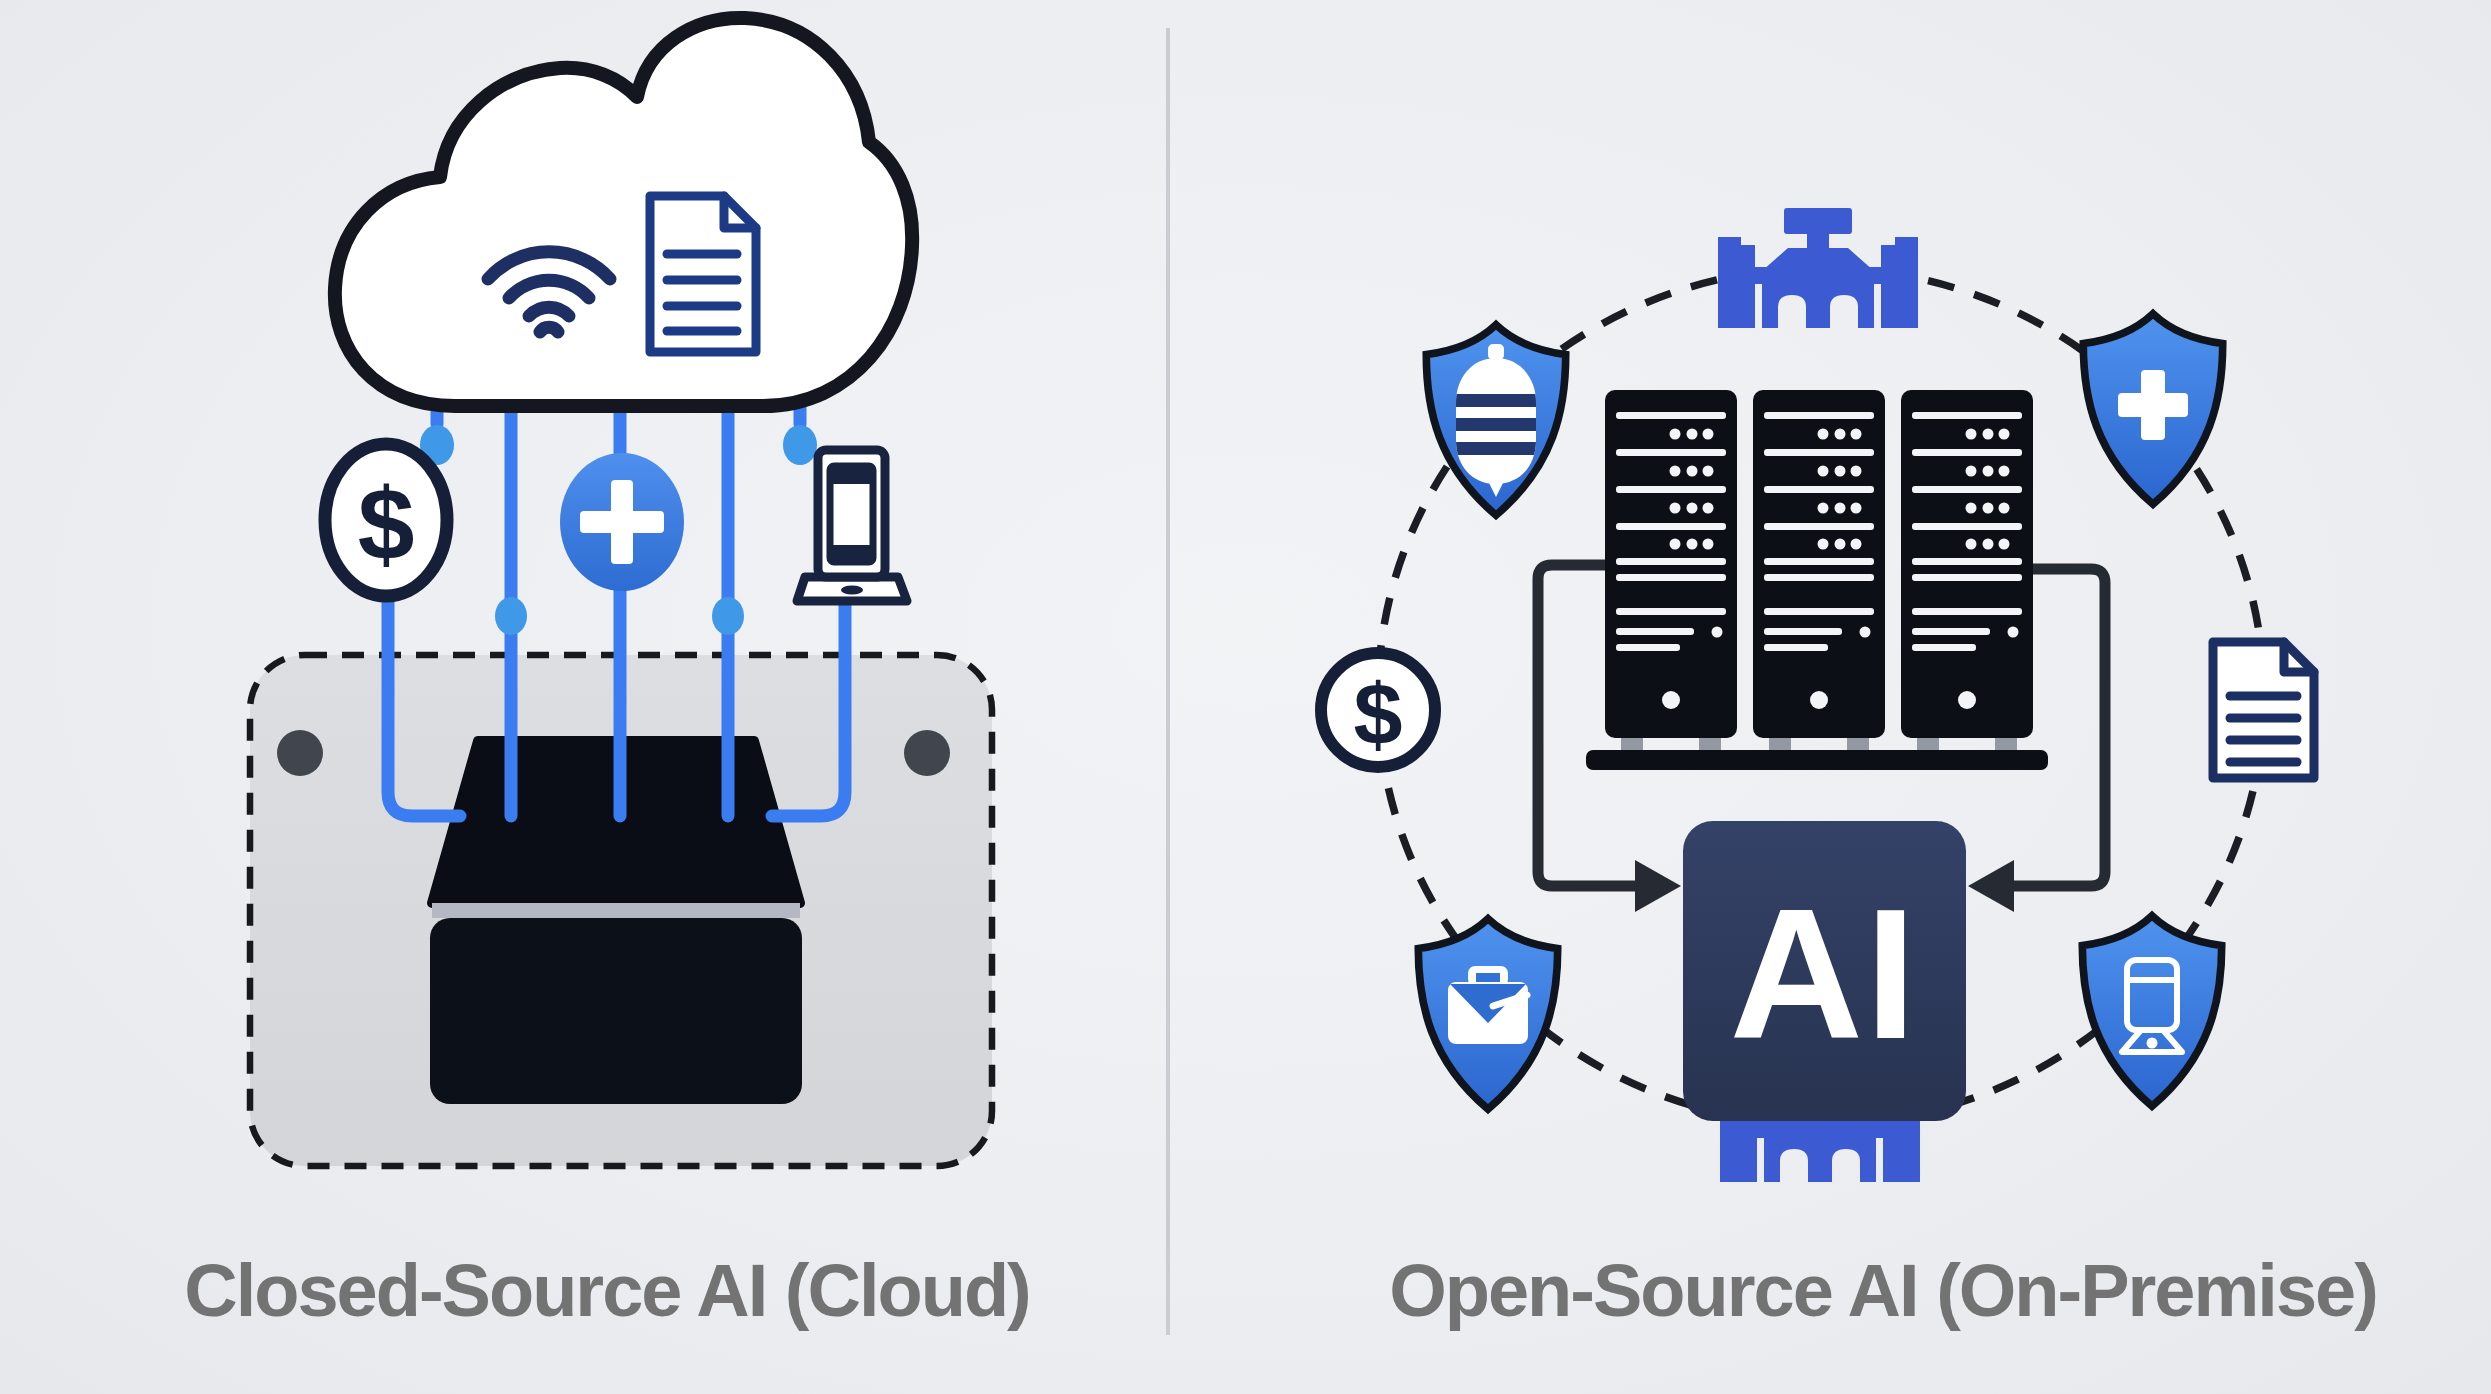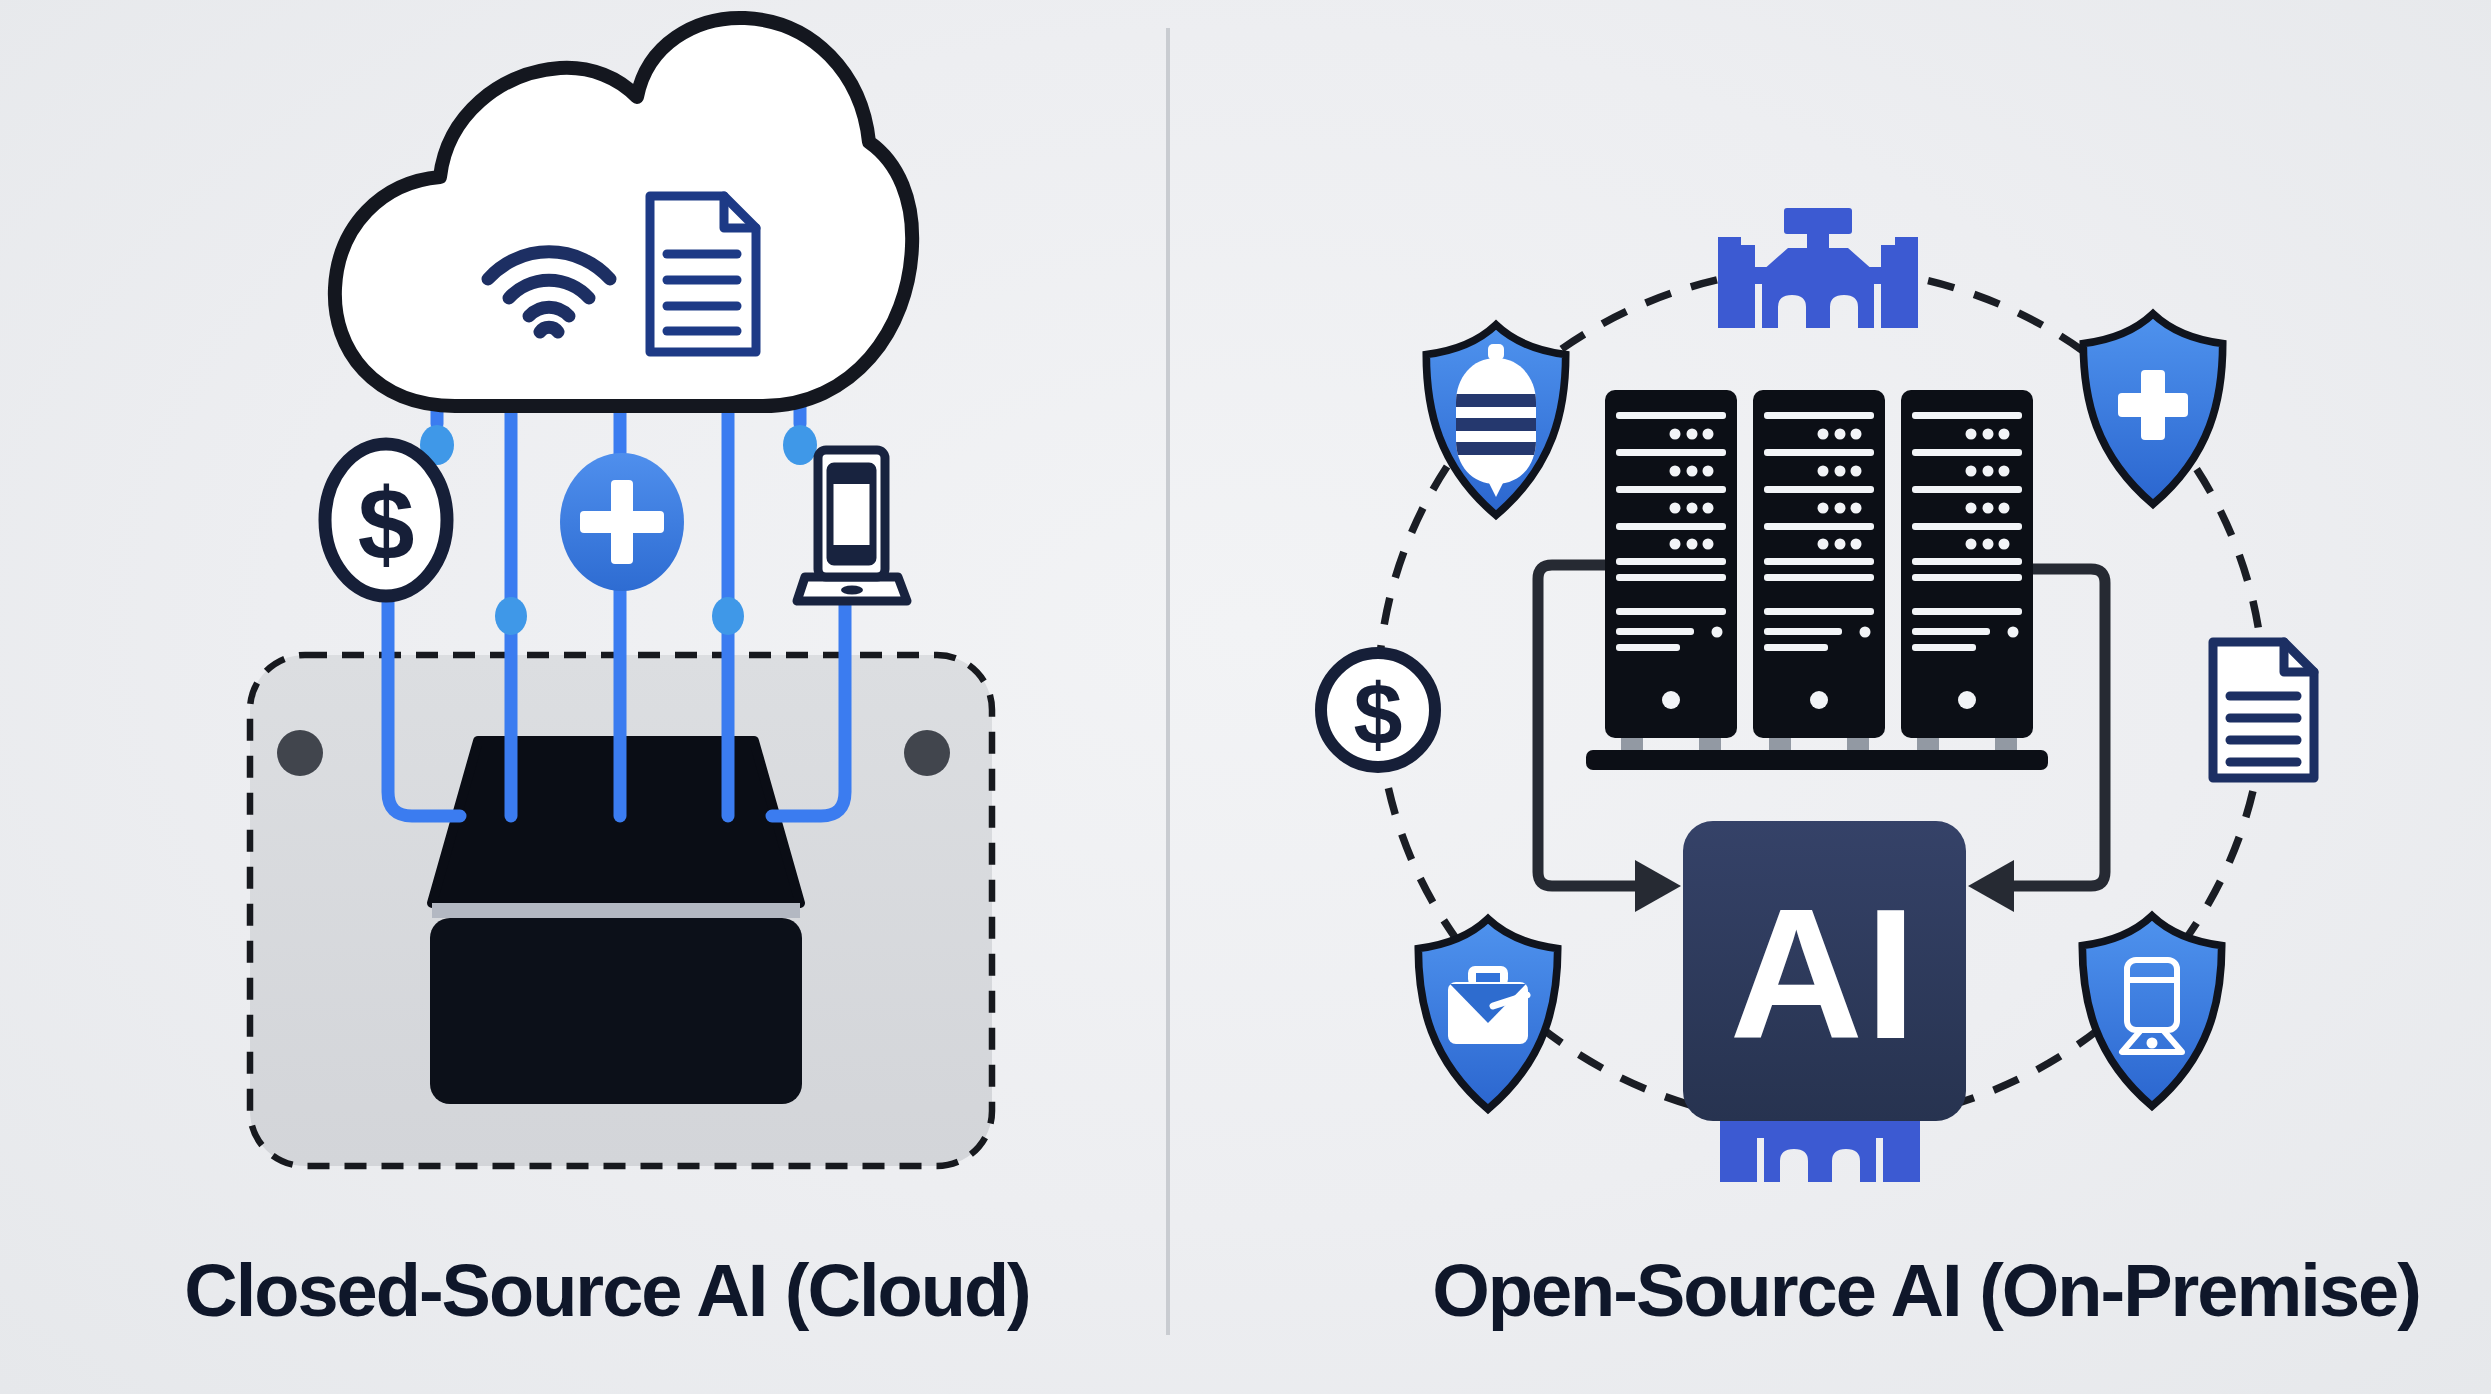--- a/index.html
+++ b/index.html
@@ -1,23 +1,23 @@
 <!DOCTYPE html>
 <html><head>
 <meta charset="utf-8">
 <style>
   html,body{margin:0;padding:0;width:2491px;height:1394px;overflow:hidden;
     font-family:"Liberation Sans",sans-serif;}
   body{background:radial-gradient(ellipse at 50% 45%, #f2f3f5 0%, #edeef1 55%, #e6e8eb 100%);}
   #scene{position:absolute;left:0;top:0;width:2491px;height:1394px;}
   .caption{position:absolute;top:1250px;transform:translateX(-50%);
-    font-size:74px;font-weight:bold;letter-spacing:-2px;color:#0f172a;
+    font-size:74px;font-weight:bold;letter-spacing:-2px;color:#737373;
     white-space:nowrap;line-height:1.1;}
   #cap-left{left:607px;}
-  #cap-right{left:1926px;}
+  #cap-right{left:1883px;}
 </style>
 </head>
 <body>
 
 <svg id="scene" viewBox="0 0 2491 1394">
   <defs>
     <linearGradient id="shGrad" x1="0" y1="0" x2="0" y2="1">
       <stop offset="0" stop-color="#4f93ee"></stop>
         <stop offset="1" stop-color="#2b66cf"></stop>
     </linearGradient>

